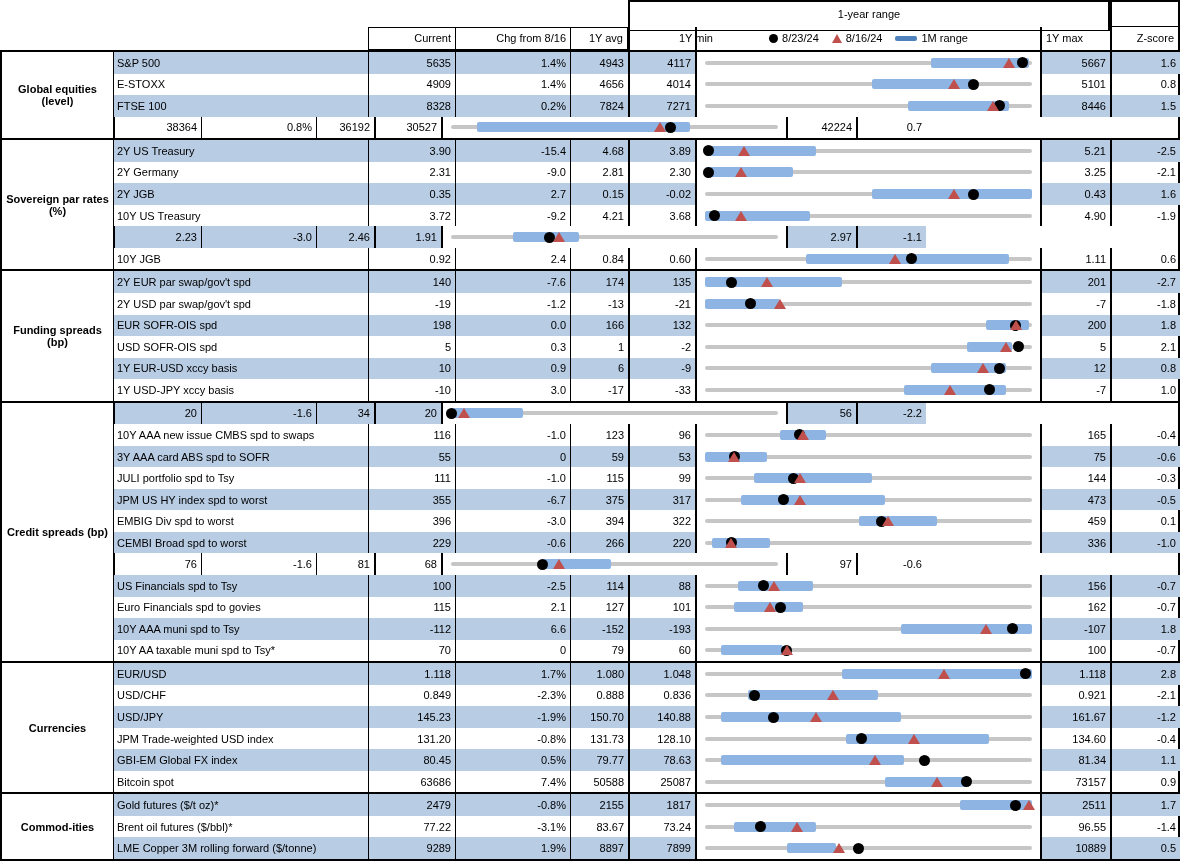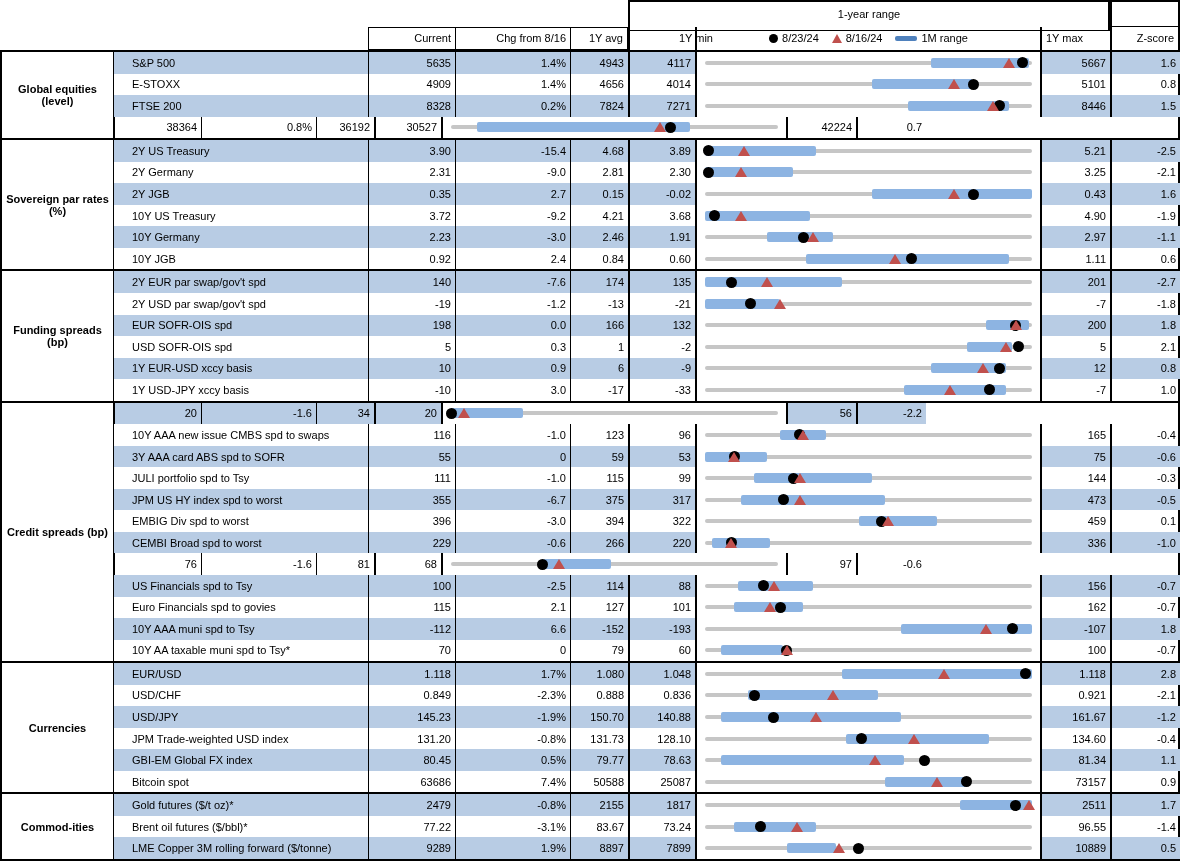--- a/index.html
+++ b/index.html
@@ -32,21 +32,21 @@
     border-left:2px solid #000;border-right:2px solid #000;border-bottom:2px solid #000;
   }
   .section{display:flex;border-top:2px solid #000;min-height:0;}
   .sec-label{
     width:111px;flex:0 0 111px;display:flex;align-items:center;justify-content:center;
     text-align:center;font-weight:bold;padding:12px 4px;background:#fff;
   }
   .rows{flex:1;display:flex;flex-direction:column;border-left:1px solid #000;min-height:0;}
   .row{flex:1;display:flex;min-height:0;}
   .cell{overflow:hidden;white-space:nowrap;display:flex;align-items:center;}
-  .c-name{flex:0 0 254px;padding-left:18px;}
+  .c-name{flex:0 0 254px;padding-left:3px;}
   .c-num{justify-content:flex-end;padding-right:4px;}
   .c-cur{flex:0 0 87px;border-left:1px solid #000;}
   .c-chg{flex:0 0 115px;border-left:1px solid #000;}
   .c-avg{flex:0 0 58px;border-left:1px solid #000;}
   .c-min{flex:0 0 67px;border-left:2px solid #000;}
   .c-chart{flex:0 0 345px;border-left:2px solid #000;position:relative;background:#fff;}
   .c-max{flex:0 0 70px;border-left:2px solid #000;}
   .c-z{flex:0 0 70px;border-left:2px solid #000;}
   .alt .shade{background:#B8CCE4;}
   
@@ -112,21 +112,21 @@
             <div class="cell c-chart">
               <div class="track"></div>
               <div class="rbar" style="left: calc(51% - 0.16px); width: calc(31% - 4.96px);"></div>
               <div class="rdot" style="left: calc(82% - 5.12px);"></div>
               <div class="rtri" style="left: calc(76% - 4.16px);"></div>
             </div>
             <div class="cell c-num c-max shade">5101</div>
             <div class="cell c-num c-z shade">0.8</div>
           </div>
           <div class="row alt">
-            <div class="cell c-name shade">FTSE 200</div>
+            <div class="cell c-name shade">FTSE 100</div>
             <div class="cell c-num c-cur shade">8328</div>
             <div class="cell c-num c-chg shade">0.2%</div>
             <div class="cell c-num c-avg shade">7824</div>
             <div class="cell c-num c-min shade">7271</div>
             <div class="cell c-chart">
               <div class="track"></div>
               <div class="rbar" style="left: calc(62% - 1.92px); width: calc(31% - 4.96px);"></div>
               <div class="rdot" style="left: calc(90% - 6.4px);"></div>
               <div class="rtri" style="left: calc(88% - 6.08px);"></div>
             </div>
@@ -206,21 +206,20 @@
             <div class="cell c-chart">
               <div class="track"></div>
               <div class="rbar" style="left: calc(0% + 8px); width: calc(32% - 5.12px);"></div>
               <div class="rdot" style="left: calc(3% + 7.52px);"></div>
               <div class="rtri" style="left: calc(11% + 6.24px);"></div>
             </div>
             <div class="cell c-num c-max shade">4.90</div>
             <div class="cell c-num c-z shade">-1.9</div>
           </div>
           <div class="row alt">
-            <div class="cell c-name shade">10Y Germany</div>
             <div class="cell c-num c-cur shade">2.23</div>
             <div class="cell c-num c-chg shade">-3.0</div>
             <div class="cell c-num c-avg shade">2.46</div>
             <div class="cell c-num c-min shade">1.91</div>
             <div class="cell c-chart">
               <div class="track"></div>
               <div class="rbar" style="left: calc(19% + 4.96px); width: calc(20% - 3.2px);"></div>
               <div class="rdot" style="left: calc(30% + 3.2px);"></div>
               <div class="rtri" style="left: calc(33% + 2.72px);"></div>
             </div>

